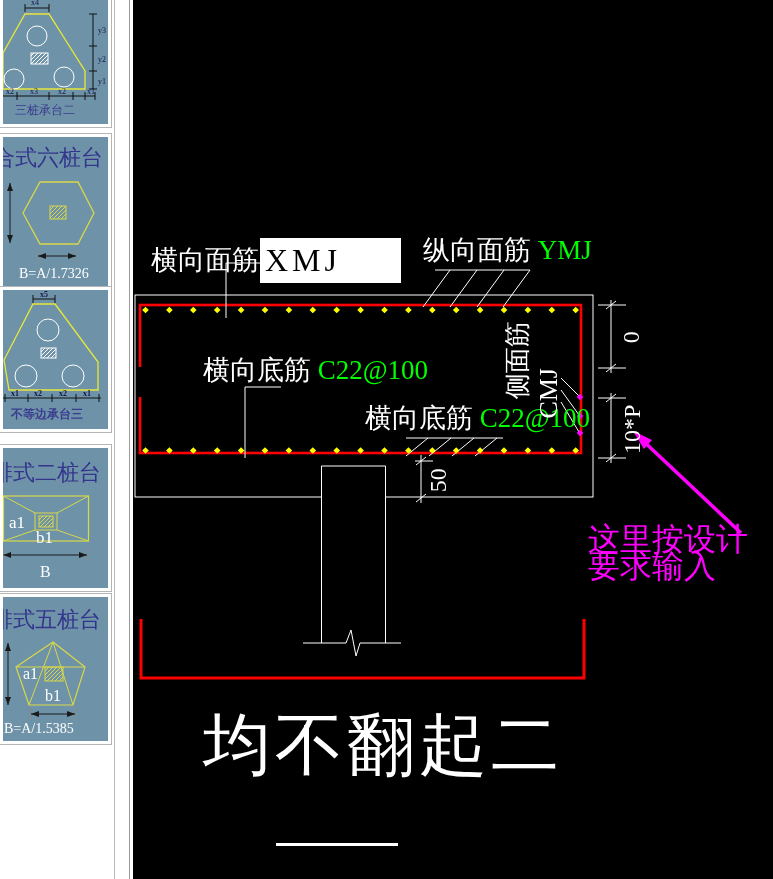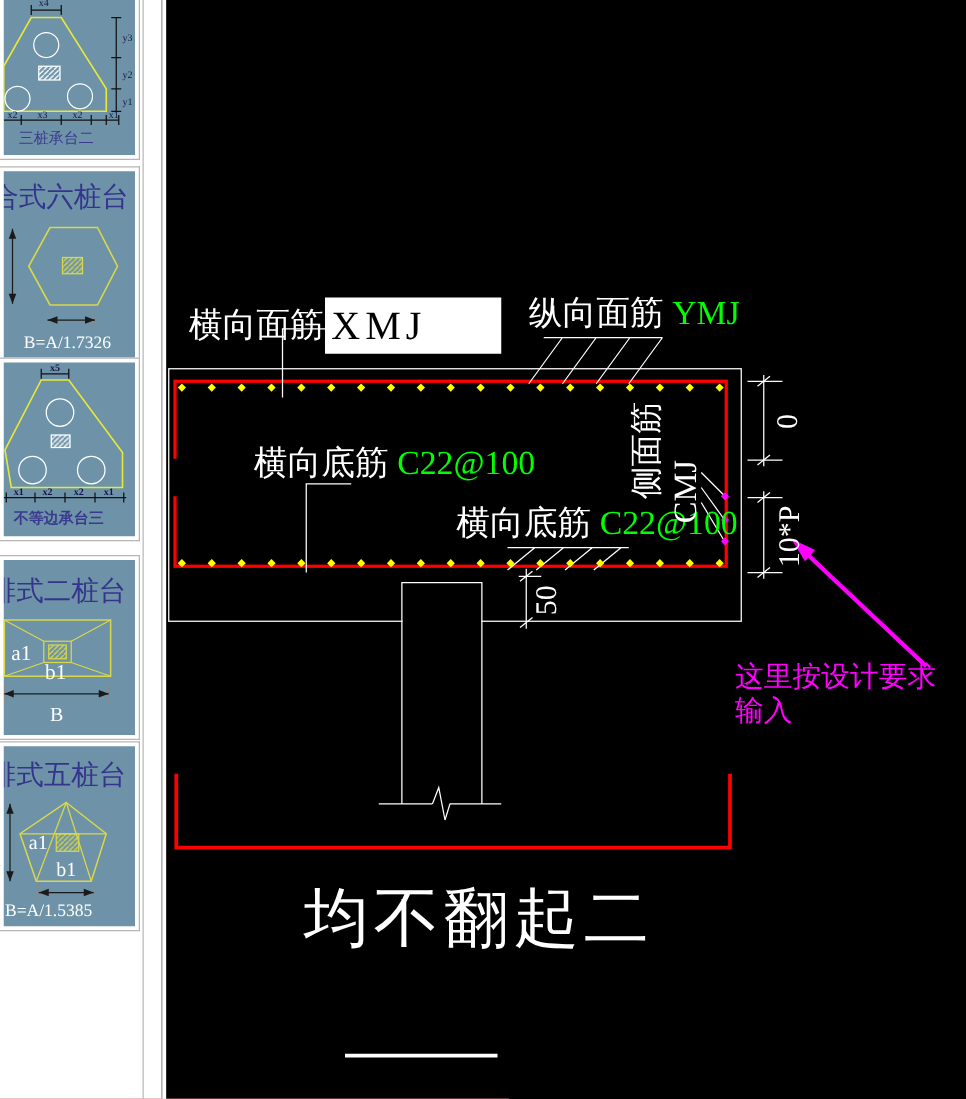--- a/index.html
+++ b/index.html
@@ -13,22 +13,22 @@
   .card{position:absolute;left:0;width:111px;background:#ffffff;border:1px solid #b5b5b5;border-left:none;}
   .thumb{position:absolute;left:3px;top:3px;right:3px;bottom:3px;background:#6e93a8;overflow:hidden;}
   .thumb svg{display:block;}
   
   .canvas{position:absolute;left:133px;top:0;width:640px;height:879px;background:#000000;}
   .canvas .txt{position:absolute;white-space:nowrap;color:#ffffff;font-size:27px;line-height:1.1;}
   .green{color:#00ff00;}
   .rot{transform:rotate(-90deg);transform-origin:center center;text-align:center;}
   .editbox{position:absolute;left:127px;top:238px;width:141px;height:45px;background:#ffffff;
     color:#000000;font-size:32px;line-height:45px;padding-left:5px;letter-spacing:4px;z-index:6;box-sizing:border-box;}
-  .note{position:absolute;left:455px;top:528px;width:172px;color:#ff00ff;font-size:23px;line-height:27px;white-space:normal;}
-  .caption{position:absolute;left:70px;top:700px;width:360px;text-align:center;color:#ffffff;font-size:52px;letter-spacing:4px;}
+  .note{position:absolute;left:455px;top:528px;width:172px;color:#ff00ff;font-size:32px;line-height:27px;white-space:normal;font-family:Liberation Mono, monospace;}
+  .caption{position:absolute;left:70px;top:700px;width:360px;text-align:right;color:#ffffff;font-size:68px;letter-spacing:4px;}
   .section-mark{position:absolute;left:119px;top:774px;width:160px;text-align:center;color:#ffffff;font-size:58px;}
   .section-underline{position:absolute;left:143px;top:843px;width:122px;height:3px;background:#ffffff;}
   .svg-layer{position:absolute;left:0;top:0;z-index:2;}
   .txt{z-index:4;}
 </style>
 </head>
 <body>
 
 <div class="root">
 

